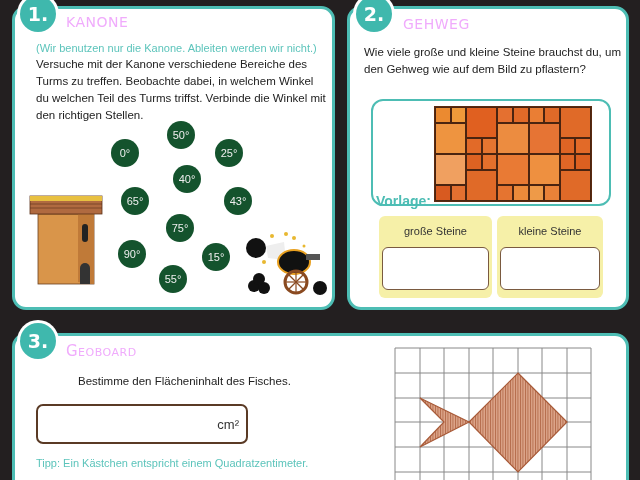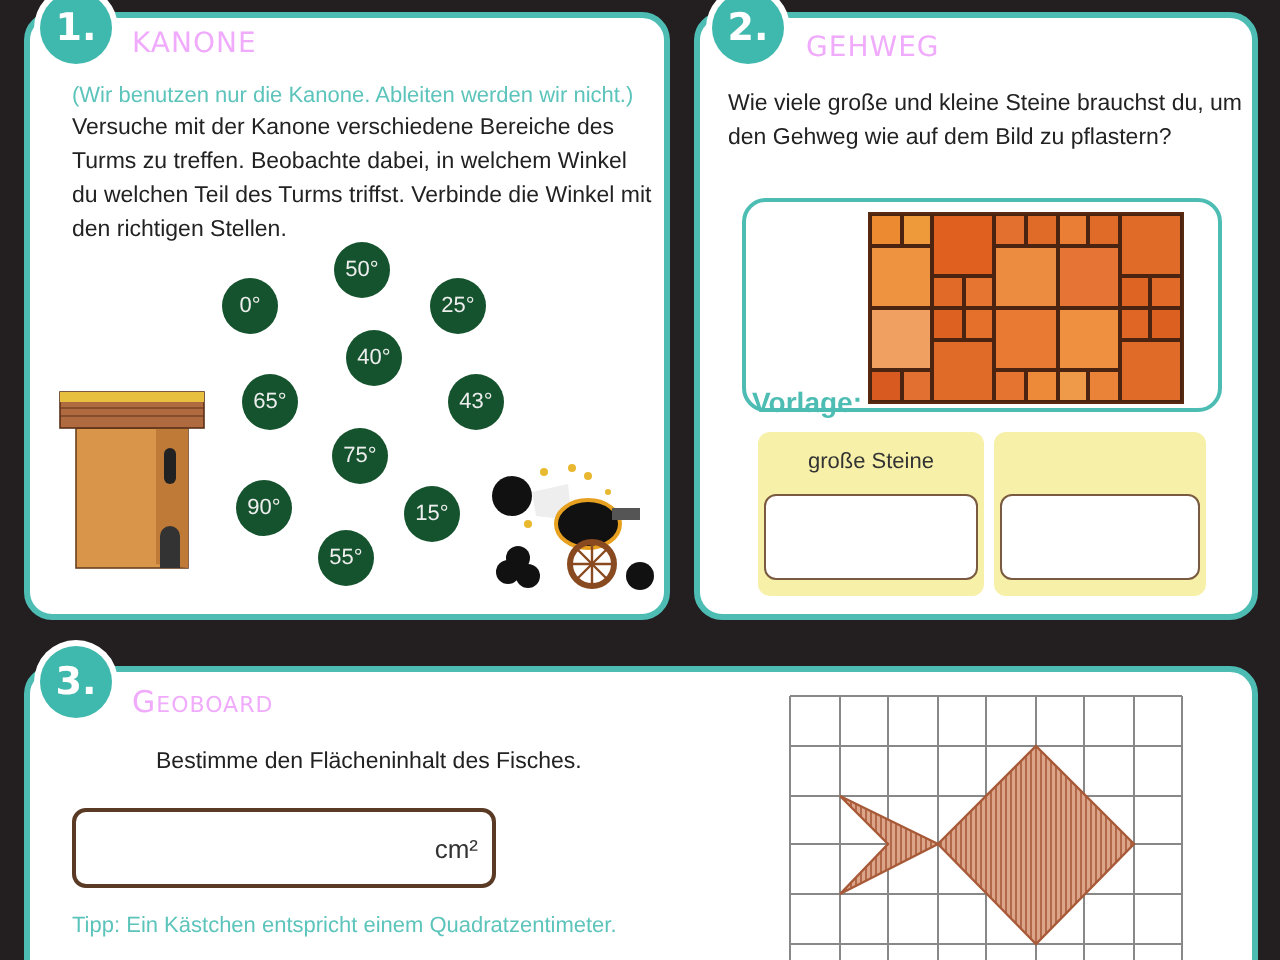--- a/index.html
+++ b/index.html
@@ -121,20 +121,21 @@
   <div class="stone" style="left:124.8px;top:47px;width:15.6px;height:15.7px;background:#e06626;"></div>
   <div class="stone" style="left:140.4px;top:47px;width:15.6px;height:15.7px;background:#dc6020;"></div>
   <div class="stone" style="left:124.8px;top:62.7px;width:31.2px;height:31.3px;background:#e06a28;"></div>
 </div>
 
 <div class="answer-card" style="left:379px;top:216px;width:113px;height:82px;">
   <div class="answer-label">große Steine</div>
   <div class="answer-input"></div>
 </div>
 <div class="answer-card" style="left:497px;top:216px;width:106px;height:82px;">
+  <div class="answer-label">kleine Steine</div>
   <div class="answer-input"></div>
 </div>
 
 <div class="panel" style="left:12px;top:333px;width:617px;height:170px;"></div>
 <div class="badge" style="left:20px;top:323px;">3.</div>
 <div class="ptitle" style="left:66px;top:342px;font-variant:small-caps;font-size:15px;">Geoboard</div>
 <div class="txt" style="left:38px;top:373px;padding-left:40px;">Bestimme den Flächeninhalt des Fisches.</div>
 <div class="area-input">
   <span></span>
   <span class="unit">cm²</span>

